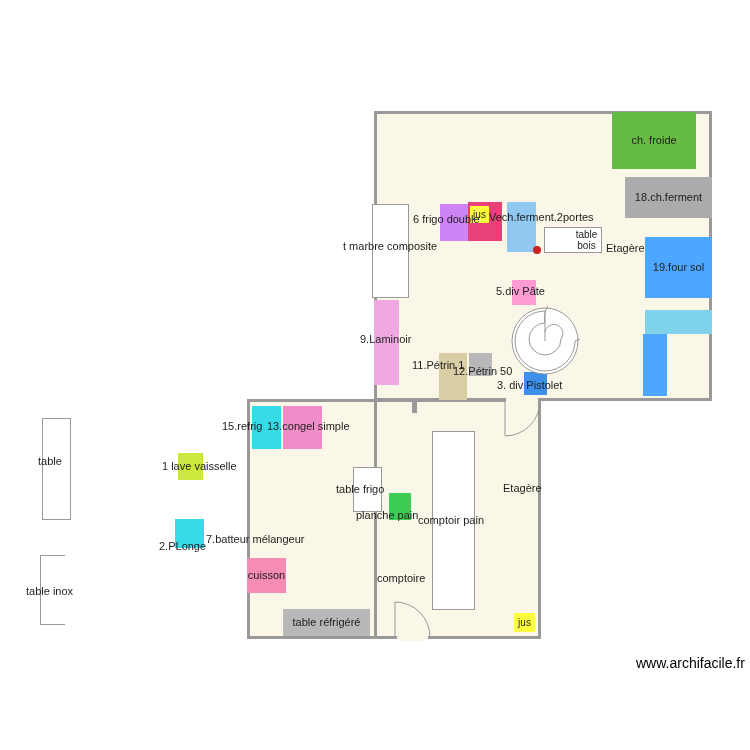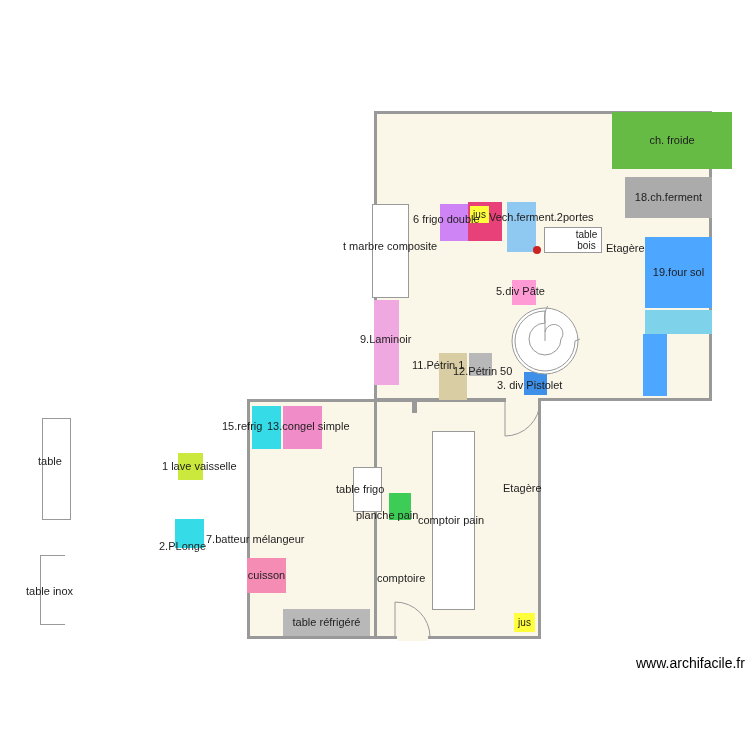--- a/index.html
+++ b/index.html
@@ -38,27 +38,27 @@
     <path d="M1,36 L1,1 A35,35 0 0 1 36,36" fill="none" stroke="#999" stroke-width="1"></path>
   </svg>
 
   <svg class="svgov" style="left:510px;top:306px;" width="70" height="70">
     <circle cx="35" cy="35" r="33" fill="#FFFFFF" stroke="#999" stroke-width="1"></circle>
     <path d="M35,5 A30,30 0 1 0 65,35 A24,24 0 1 0 35,17 A16,16 0 1 0 51,33 A9,9 0 1 0 35,26" fill="none" stroke="#999" stroke-width="1"></path>
     <line x1="35" y1="5" x2="35" y2="35" stroke="#999" stroke-width="1"></line>
   </svg>
 
 
-  <div class="item ctr" style="left: 612px; top: 112px; width: 120px; height: 57px; background: rgb(102, 187, 68);">ch. froide</div>
+  <div class="item ctr" style="left: 612px; top: 112px; width: 84px; height: 57px; background: rgb(102, 187, 68);">ch. froide</div>
 
   <div class="item ctr" style="left: 625px; top: 177px; width: 87px; height: 41px; background: rgb(171, 171, 171);">18.ch.ferment</div>
 
   <div class="lbl" style="left:606px;top:242px;">Etagère</div>
 
-  <div class="item ctr" style="left: 645px; top: 237px; width: 67px; height: 71px; background: rgb(77, 166, 255);">19.four sol</div>
+  <div class="item ctr" style="left: 645px; top: 237px; width: 67px; height: 61px; background: rgb(77, 166, 255);">19.four sol</div>
   <div class="item" style="left: 645px; top: 310px; width: 67px; height: 24px; background: rgb(126, 211, 234);"></div>
   <div class="item" style="left: 643px; top: 334px; width: 24px; height: 62px; background: rgb(77, 166, 255);"></div>
 
   <div class="item outline" style="left:372px;top:204px;width:37px;height:94px;"></div>
   <div class="lbl" style="left:343px;top:240px;">t marbre composite</div>
 
   <div class="item" style="left: 440px; top: 204px; width: 29px; height: 37px; background: rgb(207, 132, 245);"></div>
   <div class="lbl" style="left:413px;top:213px;">6 frigo double</div>
 
   <div class="item" style="left: 468px; top: 202px; width: 34px; height: 39px; background: rgb(232, 65, 122);"></div>

